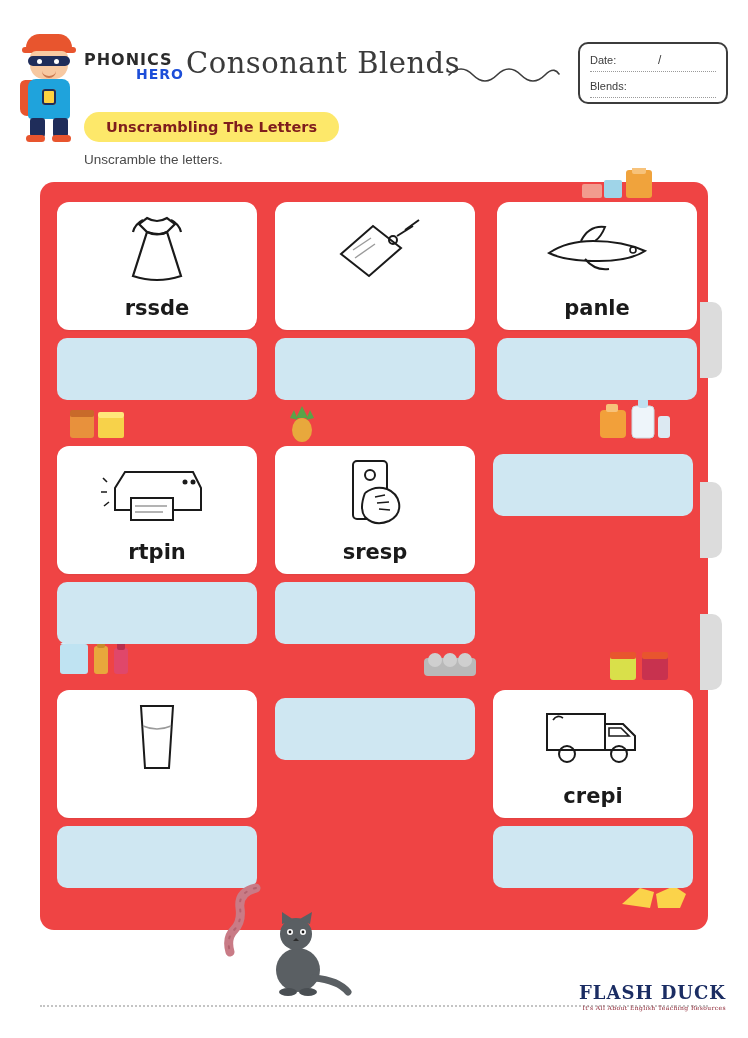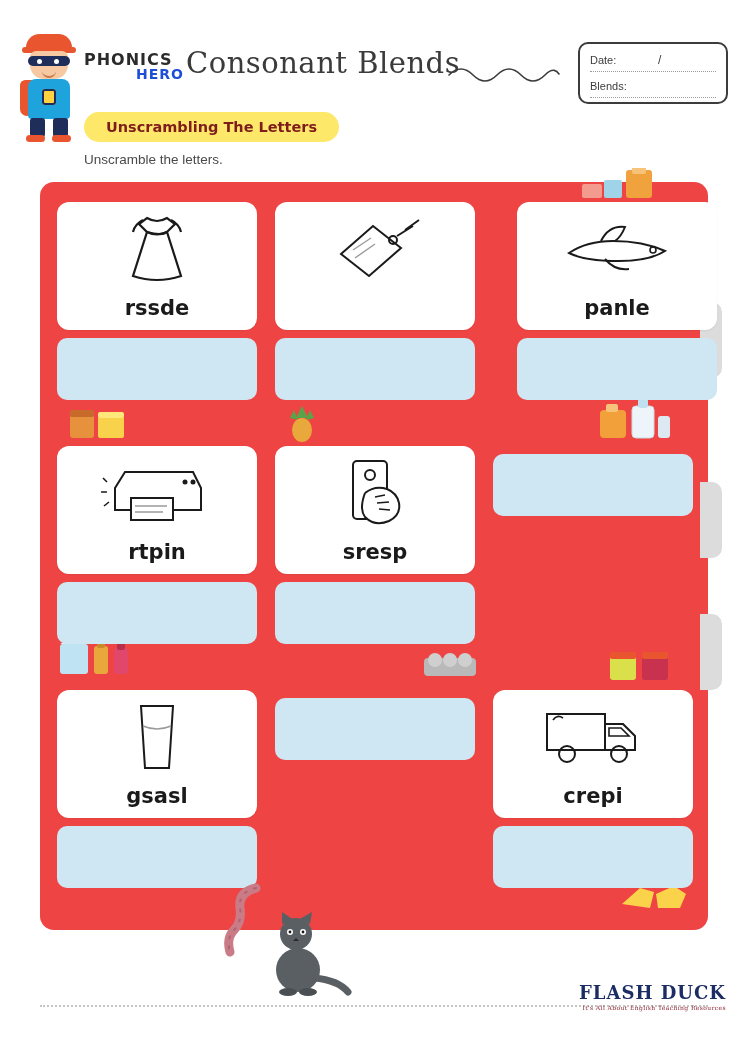--- a/index.html
+++ b/index.html
@@ -469,21 +469,21 @@
             <path d="M70 22 L86 12" fill="none" stroke="#1a1a1a" stroke-width="2"></path>
             <path d="M78 16 L92 6" fill="none" stroke="#1a1a1a" stroke-width="2"></path>
             <path d="M26 36 L44 24" fill="none" stroke="#9a9a9a" stroke-width="1.4"></path>
             <path d="M28 44 L48 30" fill="none" stroke="#9a9a9a" stroke-width="1.4"></path>
           </svg>
         </div>
       </div>
       <div class="answer-box"></div>
     </div>
 
-    <div class="cell" style="left:460px; top:0px;">
+    <div class="cell" style="left:440px; top:0px;">
       <div class="card">
         <div class="art">
           <svg width="112" height="60" viewBox="0 0 112 60">
             <path d="M8 34 q18 -12 44 -12 q30 0 52 10 q-16 10 -46 10 q-34 0 -50 -8 Z" fill="none" stroke="#1a1a1a" stroke-width="2"></path>
             <path d="M40 22 q8 -16 24 -14 q-4 10 -10 14" fill="none" stroke="#1a1a1a" stroke-width="2"></path>
             <path d="M44 40 q10 12 24 10" fill="none" stroke="#1a1a1a" stroke-width="2"></path>
             <circle cx="92" cy="31" r="3" fill="none" stroke="#1a1a1a" stroke-width="1.6"></circle>
           </svg>
         </div>
         <div class="word">panle</div>
@@ -528,21 +528,20 @@
     </div>
 
     <div class="cell" style="left:0px; top:488px;">
       <div class="card">
         <div class="art">
           <svg width="56" height="74" viewBox="0 0 56 74">
             <path d="M12 6 L44 6 L40 68 L16 68 Z" fill="none" stroke="#1a1a1a" stroke-width="2"></path>
             <path d="M14 26 q14 6 28 0" fill="none" stroke="#9a9a9a" stroke-width="1.6"></path>
           </svg>
         </div>
-        <div class="word">gsasl</div>
       </div>
       <div class="answer-box"></div>
     </div>
 
     <div class="cell" style="left:218px; top:488px;">
       <div class="answer-box"></div>
     </div>
 
     <div class="cell" style="left:436px; top:488px;">
       <div class="card">

